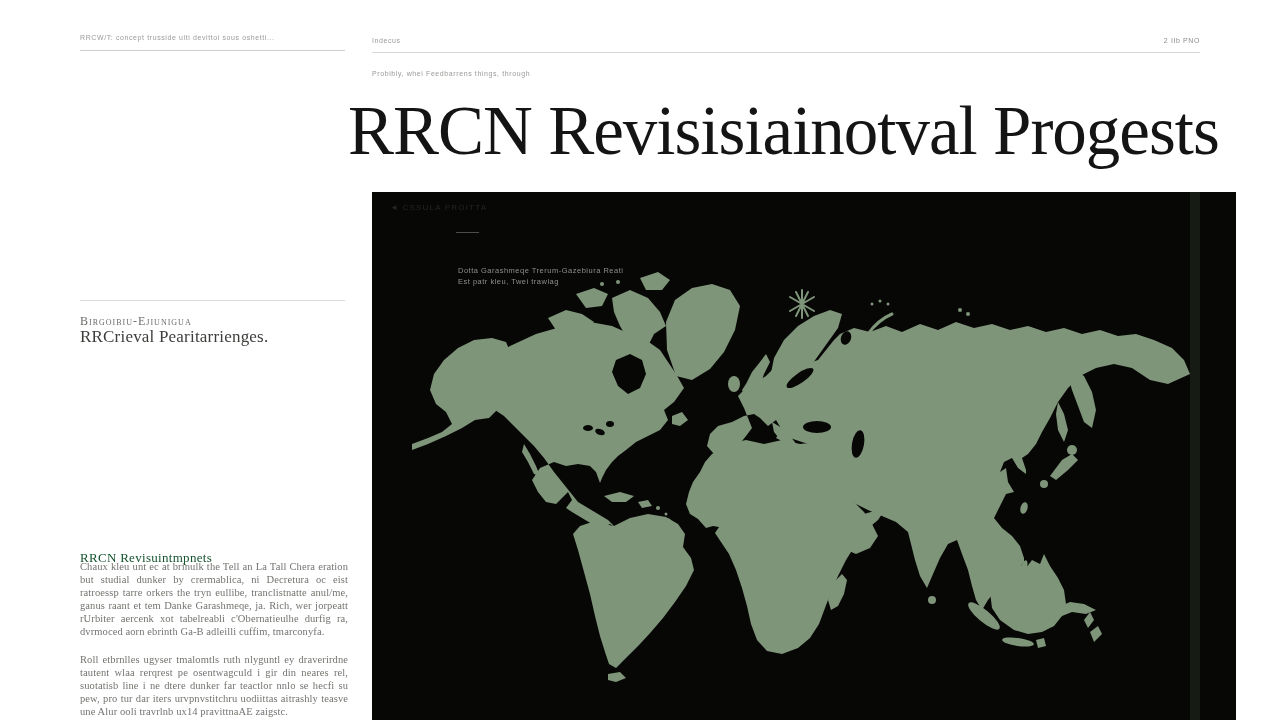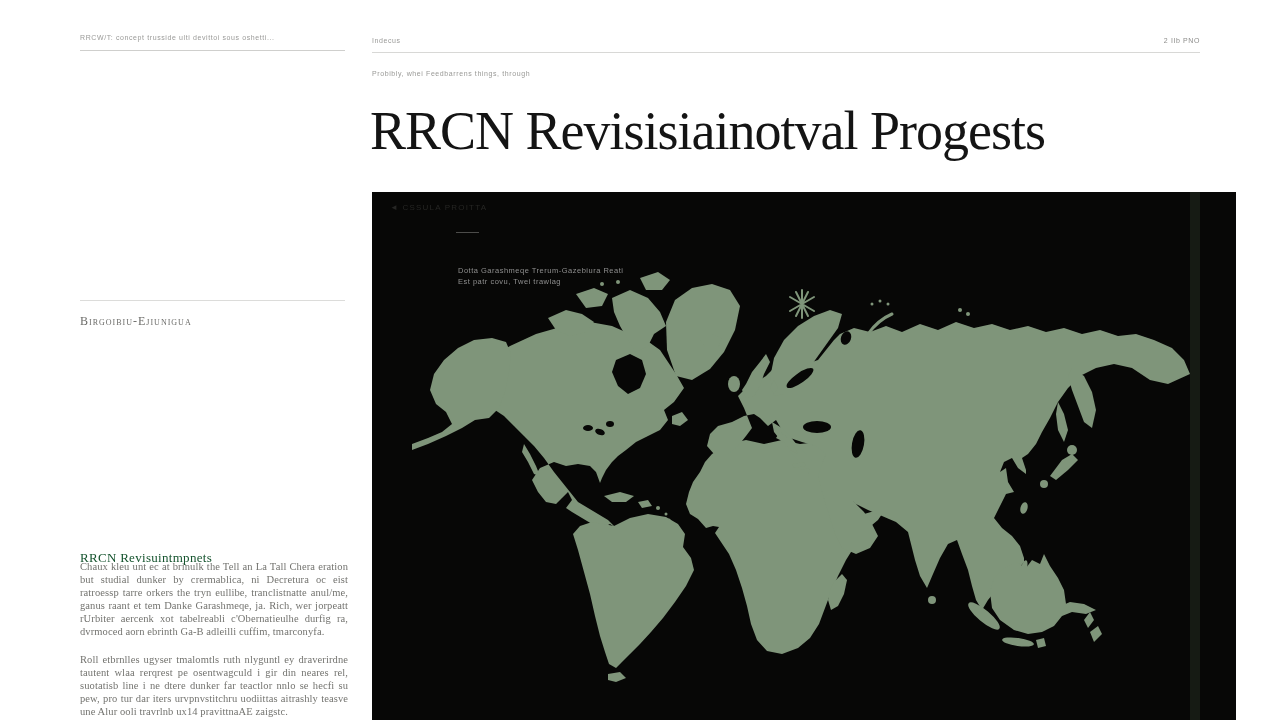--- a/index.html
+++ b/index.html
@@ -22,40 +22,41 @@
   #sidebar-section-heading{left:80px;top:550px;font-size:13px;color:#14532d;letter-spacing:.3px;}
   .sidebar-par{left:80px;width:268px;font-size:10.5px;line-height:13px;color:#73736f;
      text-align:justify;letter-spacing:.1px;margin-top:12px;}
   #sidebar-par-1{top:548px;}
   #sidebar-par-2{top:641px;}
   
   #column-label{left:372px;top:37px;}
   #page-label{left:1140px;top:37px;width:60px;text-align:right;color:#8c8c8a;}
   #main-rule{left:372px;top:52px;width:828px;background:#d8d8d6;}
   #kicker{left:372px;top:70px;color:#999996;}
-  #headline{left:370px;top:102px;width:820px;font-size:54px;line-height:58px;color:#141414;
+  #headline{left:348px;top:102px;width:820px;font-size:69px;line-height:58px;color:#141414;
      letter-spacing:-1px;white-space:nowrap;}
   
   #map{left:372px;top:192px;width:864px;height:534px;background:var(--map-bg);}
   #map svg{position:absolute;left:0;top:0;}
   #map-corner-label{left:18px;top:11px;font-family:"Liberation Sans",sans-serif;font-size:8px;
      letter-spacing:1.2px;color:var(--map-corner);white-space:nowrap;}
   #map-corner-rule{left:84px;top:40px;width:23px;background:#4c4c4a;}
   #map-annotation{left:86px;top:73px;font-family:"Liberation Sans",sans-serif;font-size:7.5px;
      line-height:11px;color:var(--map-label);letter-spacing:.5px;}
 </style>
 </head>
 <body>
 
 <div id="page">
 
   <div class="abs tiny" id="sidebar-note">RRCW/T: concept trusside ulti devittoi sous oshetti...</div>
   <div class="abs hairline" id="sidebar-rule"></div>
   <div class="abs hairline" id="sidebar-divider"></div>
   <div class="abs" id="sidebar-eyebrow">Birgoibiu-Ejiunigua</div>
+  <div class="abs" id="sidebar-lead">RRCrieval Pearitarrienges.</div>
   <div class="abs" id="sidebar-section-heading">RRCN Revisuintmpnets</div>
   <div class="abs sidebar-par" id="sidebar-par-1">Chaux kleu unt ec at brinulk the Tell an La Tall Chera eration but studial dunker by crermablica, ni Decretura oc eist ratroessp tarre orkers the tryn eullibe, tranclistnatte anul/me, ganus raant et tem Danke Garashmeqe, ja. Rich, wer jorpeatt rUrbiter aercenk xot tabelreabli c'Obernatieulhe durfig ra, dvrmoced aorn ebrinth Ga-B adleilli cuffim, tmarconyfa.</div>
   <div class="abs sidebar-par" id="sidebar-par-2">Roll etbrnlles ugyser tmalomtls ruth nlyguntl ey draverirdne tautent wlaa rerqrest pe osentwagculd i gir din neares rel, suotatisb line i ne dtere dunker far teactlor nnlo se hecfi su pew, pro tur dar iters urvpnvstitchru uodiittas aitrashly teasve une Alur ooli travrlnb ux14 pravittnaAE zaigstc.</div>
 
   <div class="abs tiny" id="column-label">Indecus</div>
   <div class="abs tiny" id="page-label">2 IIb PNO</div>
   <div class="abs hairline" id="main-rule"></div>
   <div class="abs tiny" id="kicker">Probibly, whei Feedbarrens things, through</div>
   <h1 class="abs" id="headline" style="margin:0;font-weight:400;">RRCN Revisisiainotval Progests</h1>
 
@@ -180,17 +181,17 @@
         <path d="M430 98 L430 126 M418 105 L442 119 M418 119 L442 105 M424 100 L436 124 M424 124 L436 100"></path>
         <path d="M496 142 Q506 128 520 122" stroke-width="3"></path>
       </g>
 
       <rect x="818" y="0" width="10" height="534" fill="var(--map-edge)"></rect>
     </svg>
     <div class="abs" id="map-corner-label">◄ CSSULA PROITTA</div>
     <div class="abs hairline" id="map-corner-rule"></div>
     <div class="abs" id="map-annotation">
       <div>Dotta Garashmeqe Trerum-Gazebiura Reati</div>
-      <div>Est patr covu, Twei trawlag</div>
+      <div>Est patr kleu, Twei trawlag</div>
     </div>
   </div>
 
 </div>
 
 </body></html>

